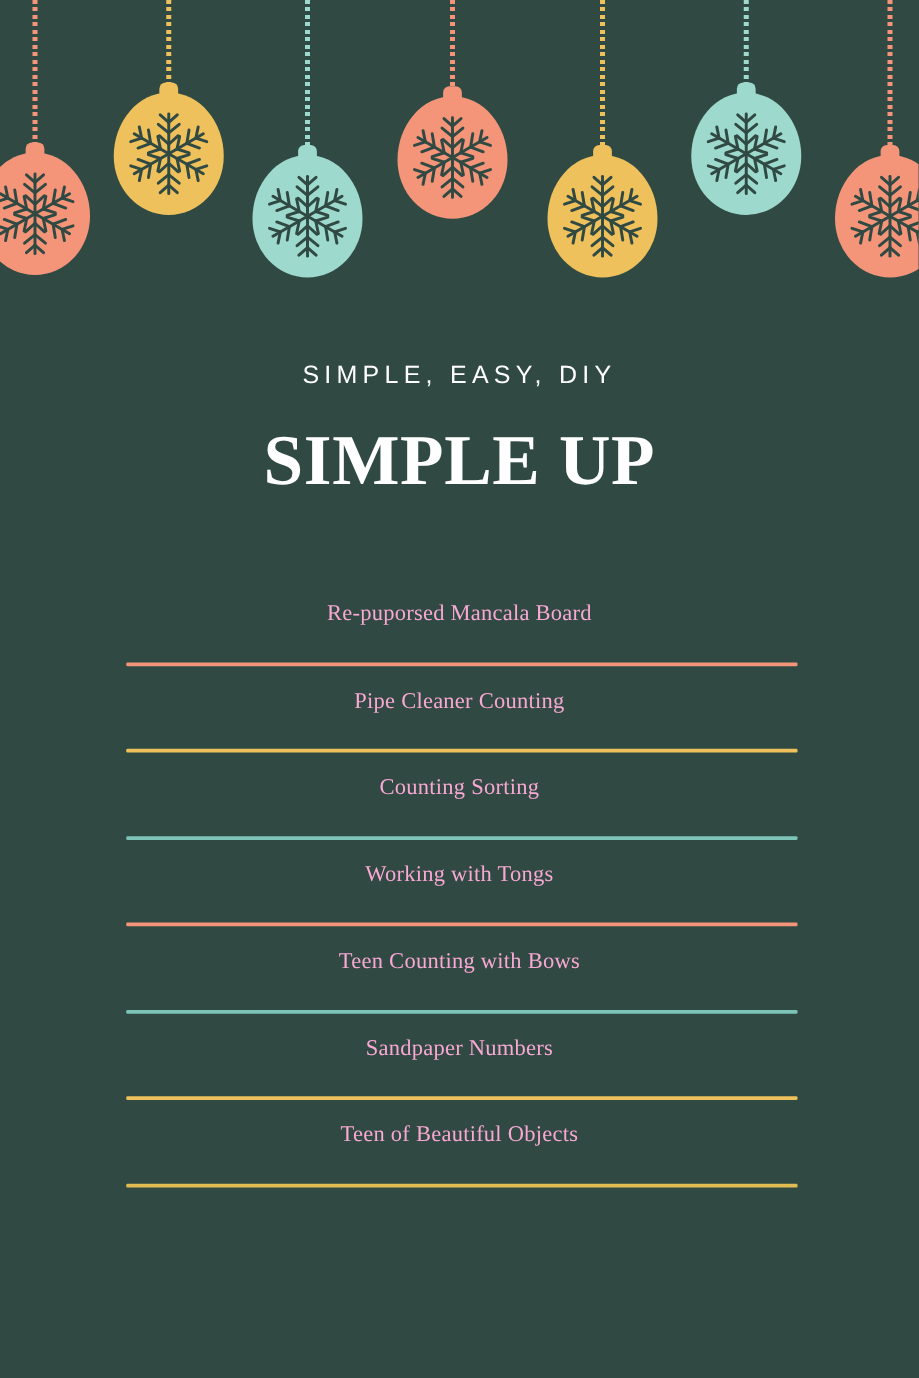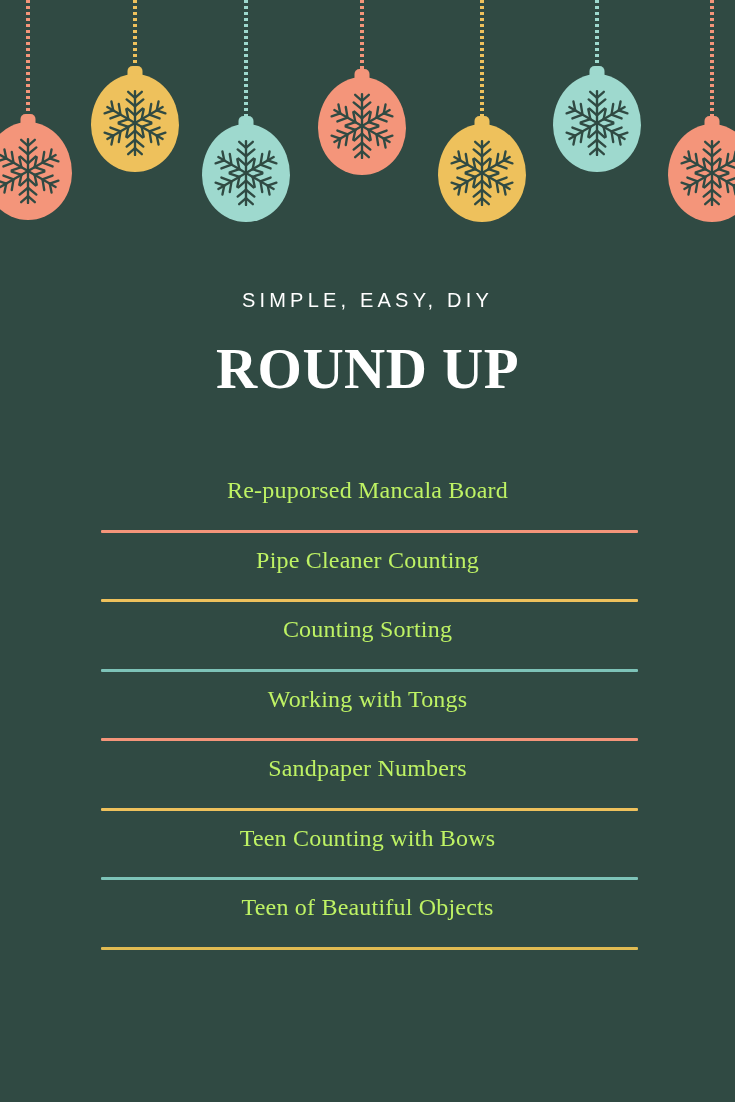--- a/index.html
+++ b/index.html
@@ -88,23 +88,23 @@
     top:463px;left:0;width:735px;
   }
   .list-item{
     position:relative;
     height:69.5px;
     box-sizing:border-box;
   }
   .item-label{
     display:block;
     text-align:center;
-    color:#bef264;
+    color:#f9a8d4;
     font-family:"Liberation Serif", serif;
-    font-size:24px;
+    font-size:18px;
     font-weight:400;
     line-height:44px;
     padding-top:5px;
     letter-spacing:0.2px;
   }
   .item-rule{
     position:absolute;
     bottom:0;
     left:101px;
     width:537px;
@@ -552,48 +552,48 @@
           </svg>
         </div>
       </div>
     </div>
 
   <div id="content">
 
     <div id="eyebrow">SIMPLE, EASY, DIY</div>
 
     <div id="headline">
-      <span class="hl-line">ROUND UP</span>
+      <span class="hl-line">SIMPLE UP</span>
     </div>
 
     <div id="item-list">
         <div class="list-item">
           <span class="item-label">Re-puporsed Mancala Board</span>
           <div class="item-rule" style="background: rgb(244, 149, 122);"></div>
         </div>
         <div class="list-item">
           <span class="item-label">Pipe Cleaner Counting</span>
           <div class="item-rule" style="background: rgb(238, 193, 92);"></div>
         </div>
         <div class="list-item">
           <span class="item-label">Counting Sorting</span>
           <div class="item-rule" style="background: rgb(125, 195, 184);"></div>
         </div>
         <div class="list-item">
           <span class="item-label">Working with Tongs</span>
           <div class="item-rule" style="background: rgb(244, 149, 122);"></div>
         </div>
         <div class="list-item">
+          <span class="item-label">Teen Counting with Bows</span>
+          <div class="item-rule" style="background: rgb(125, 195, 184);"></div>
+        </div>
+        <div class="list-item">
           <span class="item-label">Sandpaper Numbers</span>
           <div class="item-rule" style="background: rgb(238, 193, 92);"></div>
         </div>
         <div class="list-item">
-          <span class="item-label">Teen Counting with Bows</span>
-          <div class="item-rule" style="background: rgb(125, 195, 184);"></div>
-        </div>
-        <div class="list-item">
           <span class="item-label">Teen of Beautiful Objects</span>
           <div class="item-rule" style="background: rgb(224, 187, 82);"></div>
         </div>
       </div>
 
   </div>
 </div>
 
 </body></html>

